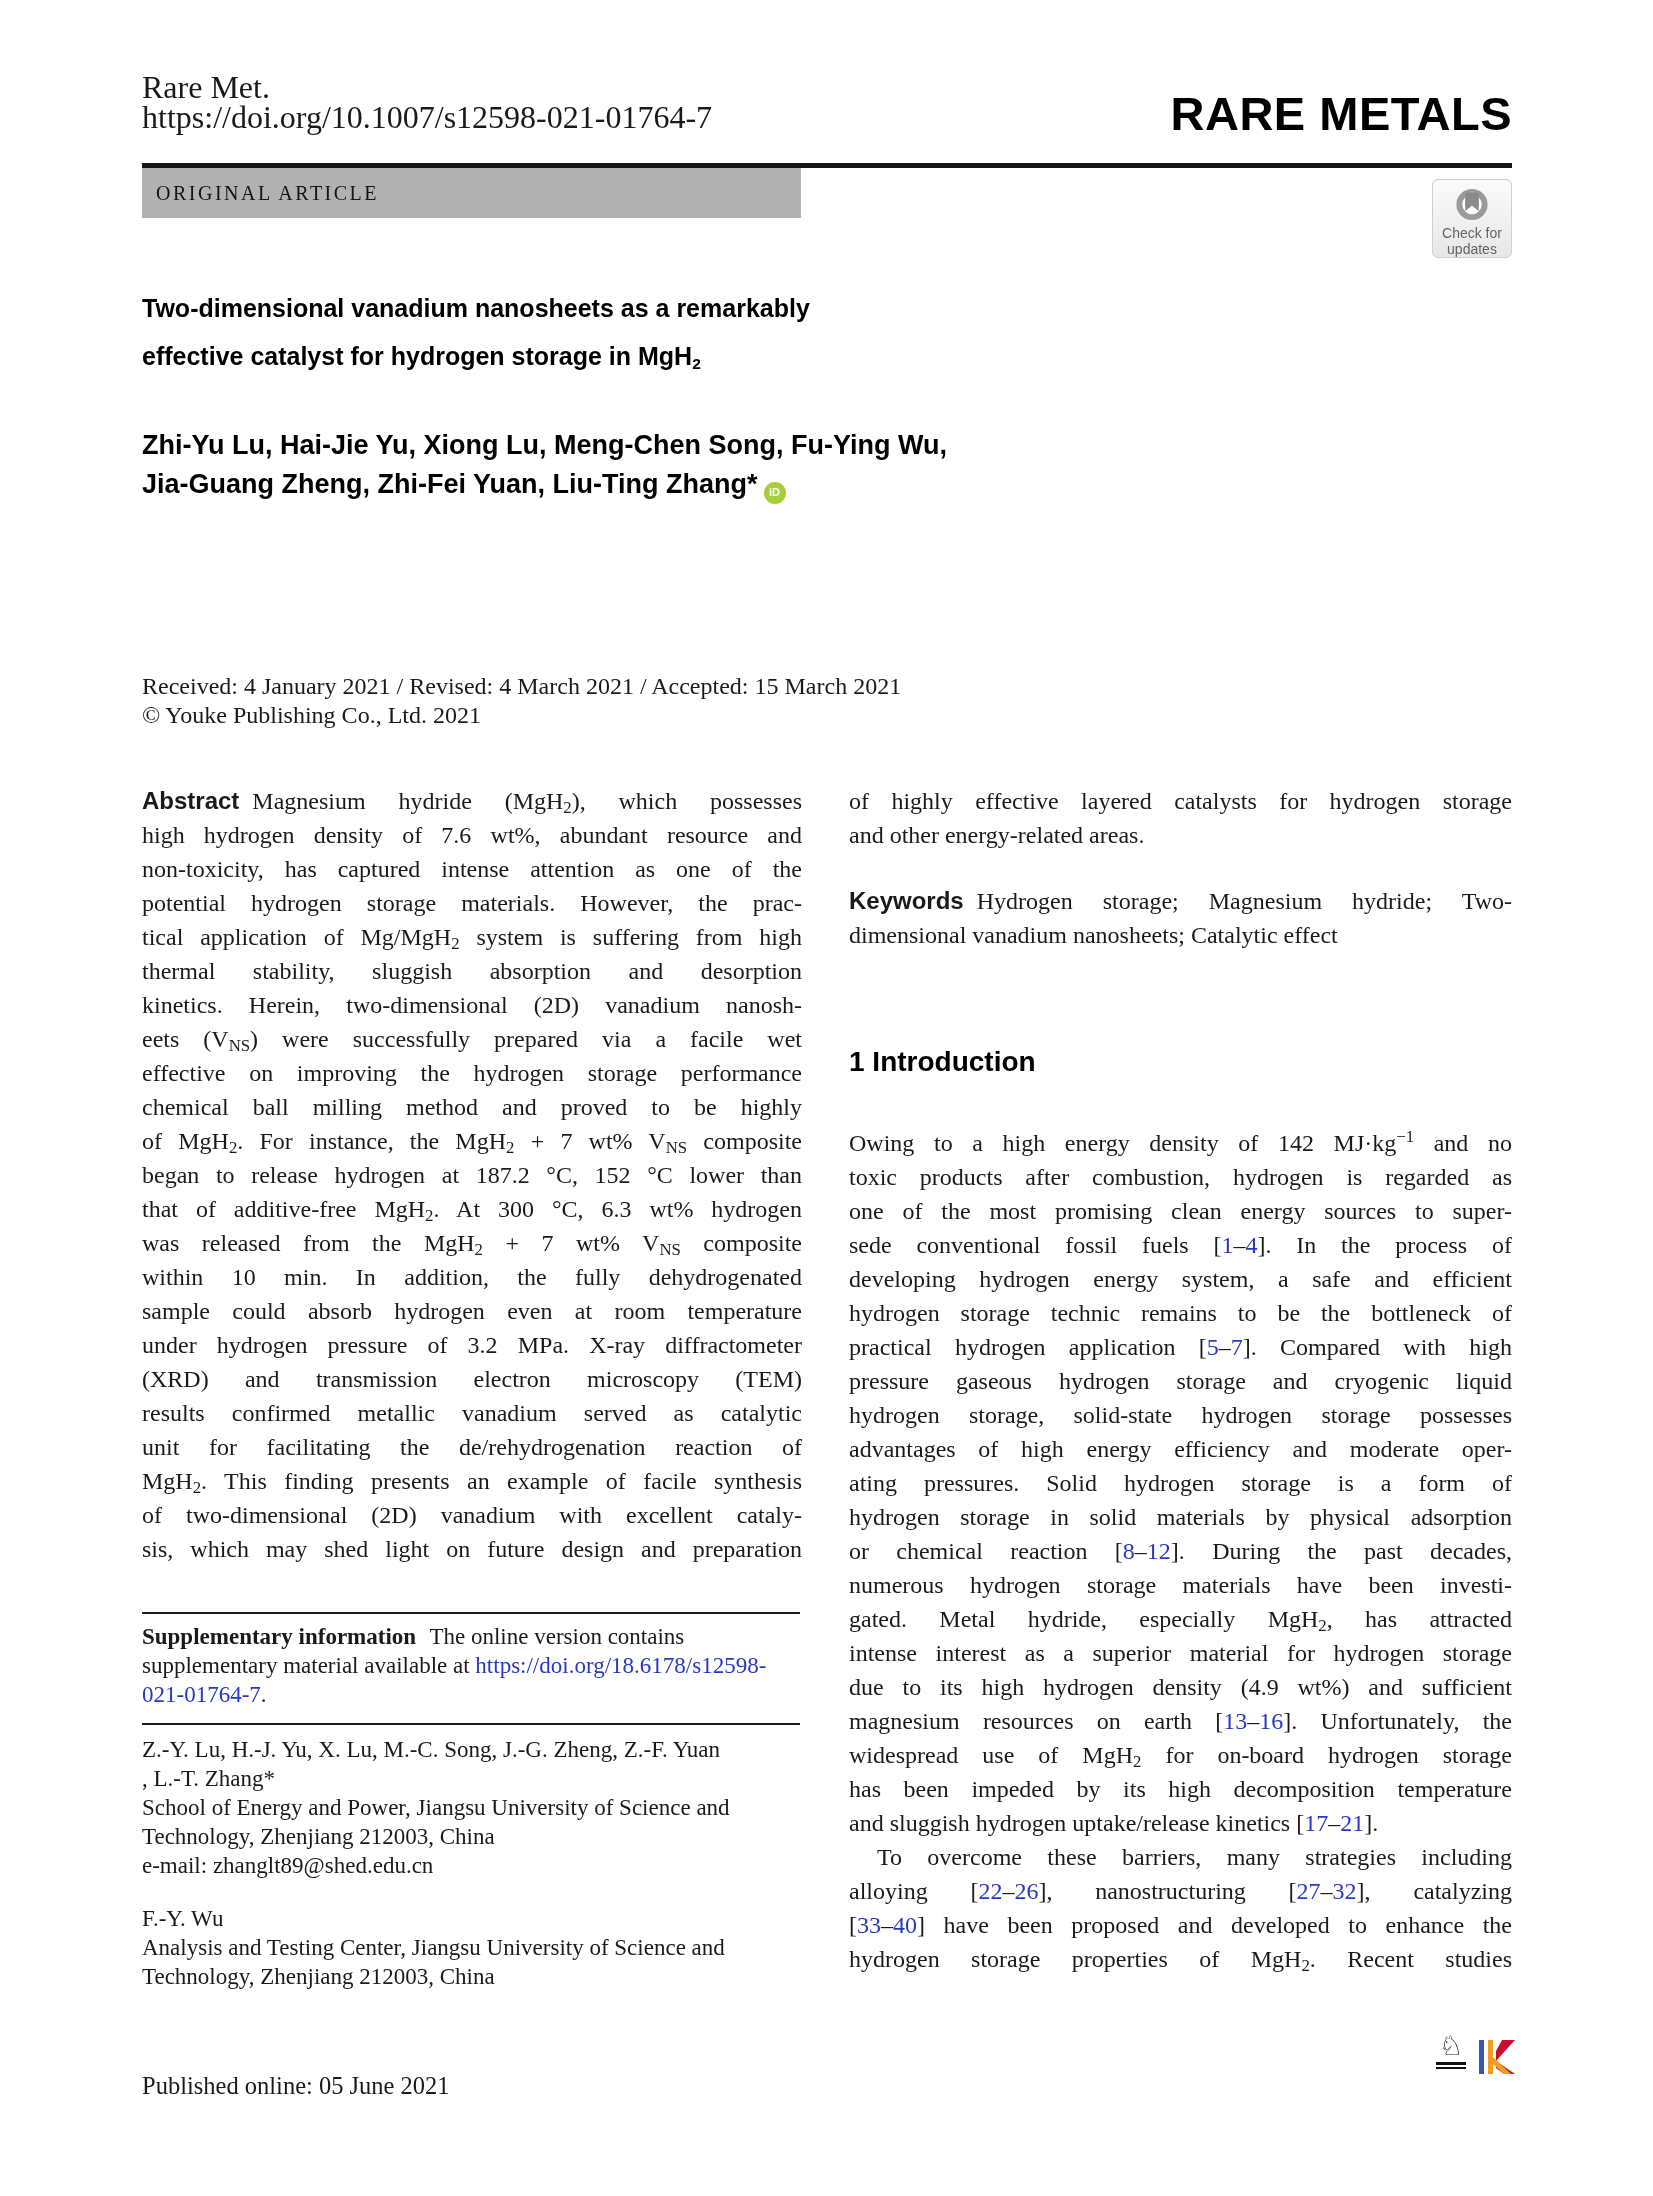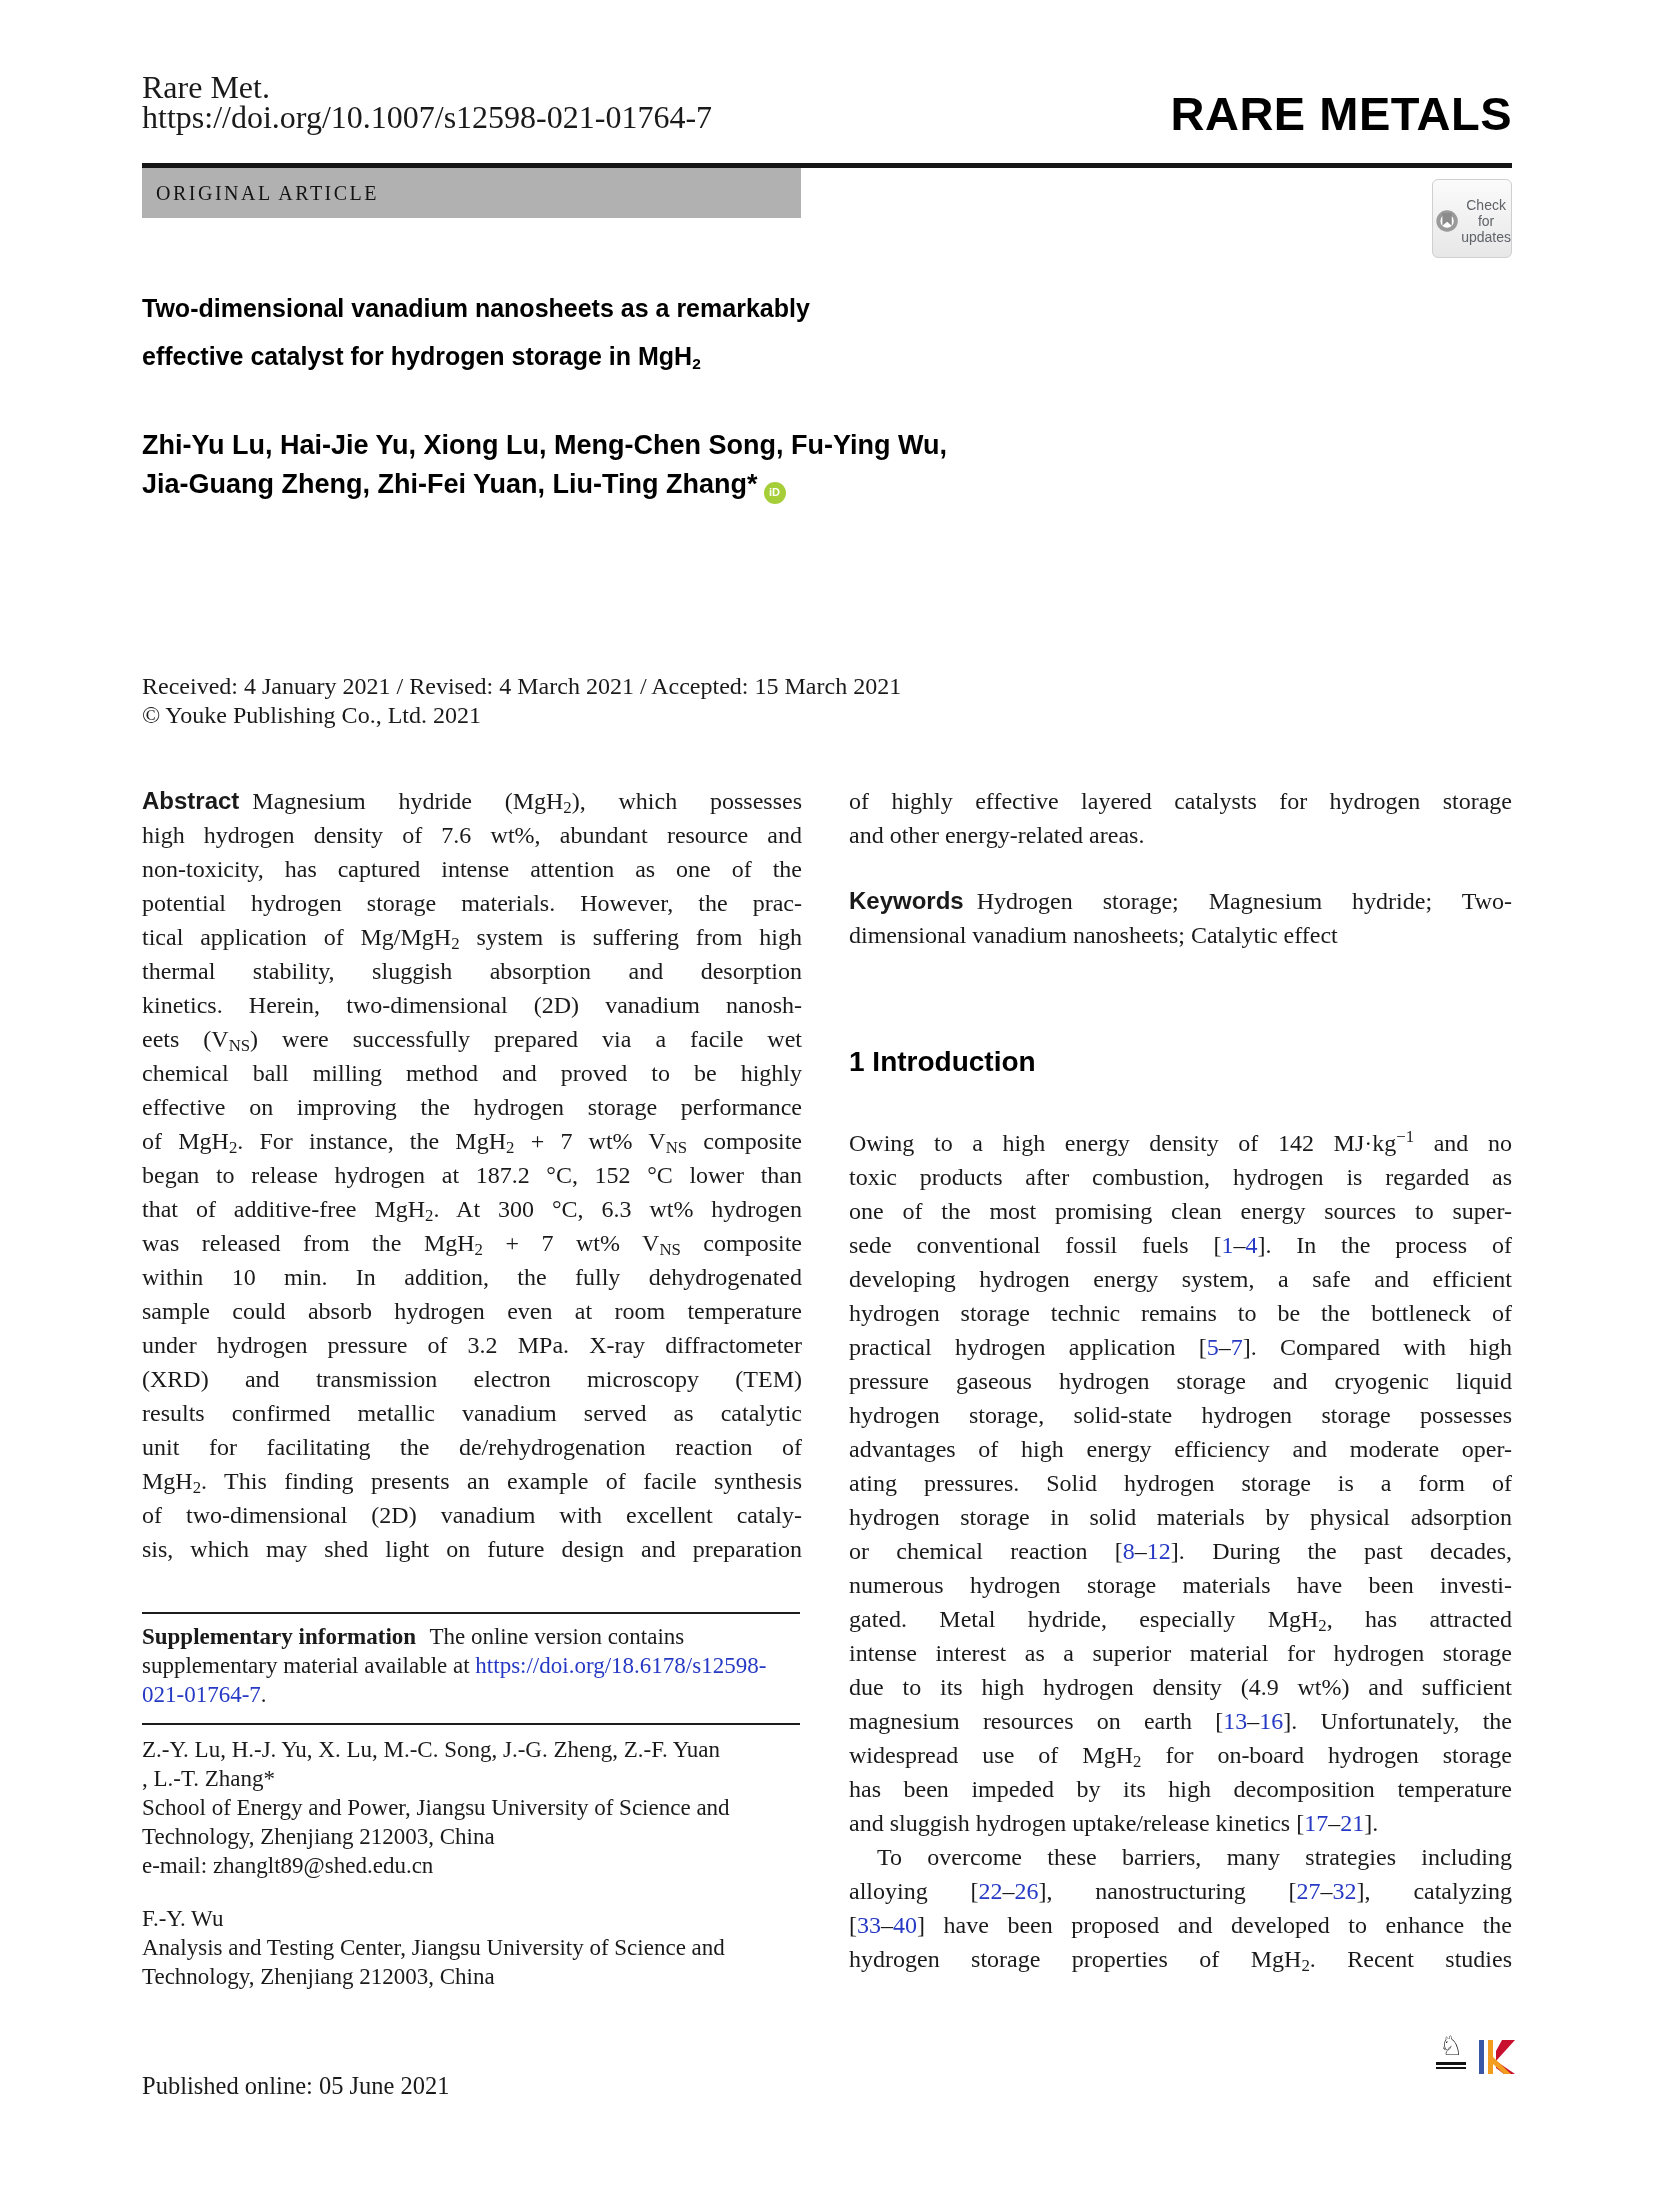--- a/index.html
+++ b/index.html
@@ -9,21 +9,21 @@
   
   #journal-block{position:absolute;left:142px;top:72px;font-size:32px;line-height:30px;}
   #brand{position:absolute;right:141px;top:86px;font-family:"Liberation Sans",sans-serif;
          font-weight:bold;font-size:47px;letter-spacing:0.5px;color:#000;}
   #top-rule{position:absolute;left:142px;top:163px;width:1370px;height:5px;background:#161616;}
   #banner{position:absolute;left:142px;top:168px;width:659px;height:50px;background:var(--banner,#b1b1b1);
           display:flex;align-items:center;padding-left:14px;box-sizing:border-box;
           font-size:20px;letter-spacing:2.5px;color:#141414;}
   
   #badge{position:absolute;left:1432px;top:179px;width:80px;height:79px;border:1px solid #cfcfcf;border-radius:6px;
-         background:linear-gradient(#fbfbfb,#e7e7e7);display:flex;flex-direction:row;align-items:center;
+         background:linear-gradient(#fbfbfb,#e7e7e7);display:flex;flex-direction:column;align-items:center;
          justify-content:flex-start;box-sizing:border-box;padding-top:4px;}
   #badge .btxt{font-family:"Liberation Sans",sans-serif;font-size:14px;line-height:16px;color:#5f6368;text-align:center;}
 
   
   #title{position:absolute;left:142px;top:284px;width:1240px;font-family:"Liberation Sans",sans-serif;
          font-weight:bold;font-size:25px;color:#000;}
   #title .line{line-height:48px;height:48px;text-align:left;}
   #title .sub{font-size:0.62em;vertical-align:-0.25em;line-height:0;}
   #authors{position:absolute;left:142px;top:426px;width:1100px;font-family:"Liberation Sans",sans-serif;
            font-weight:bold;font-size:27px;line-height:39px;color:#000;}
@@ -111,22 +111,22 @@
 
   <div id="left-col" class="col">
       <div class="line"><span class="bh">Abstract</span>Magnesium hydride (MgH<span class="sub">2</span>), which possesses</div>
       <div class="line">high hydrogen density of 7.6 wt%, abundant resource and</div>
       <div class="line">non-toxicity, has captured intense attention as one of the</div>
       <div class="line">potential hydrogen storage materials. However, the prac-</div>
       <div class="line">tical application of Mg/MgH<span class="sub">2</span> system is suffering from high</div>
       <div class="line">thermal stability, sluggish absorption and desorption</div>
       <div class="line">kinetics. Herein, two-dimensional (2D) vanadium nanosh-</div>
       <div class="line">eets (V<span class="sub">NS</span>) were successfully prepared via a facile wet</div>
+      <div class="line">effective on improving the hydrogen storage performance</div>
       <div class="line">chemical ball milling method and proved to be highly</div>
-      <div class="line">effective on improving the hydrogen storage performance</div>
       <div class="line">of MgH<span class="sub">2</span>. For instance, the MgH<span class="sub">2</span> + 7 wt% V<span class="sub">NS</span> composite</div>
       <div class="line">began to release hydrogen at 187.2 °C, 152 °C lower than</div>
       <div class="line">that of additive-free MgH<span class="sub">2</span>. At 300 °C, 6.3 wt% hydrogen</div>
       <div class="line">was released from the MgH<span class="sub">2</span> + 7 wt% V<span class="sub">NS</span> composite</div>
       <div class="line">within 10 min. In addition, the fully dehydrogenated</div>
       <div class="line">sample could absorb hydrogen even at room temperature</div>
       <div class="line">under hydrogen pressure of 3.2 MPa. X-ray diffractometer</div>
       <div class="line">(XRD) and transmission electron microscopy (TEM)</div>
       <div class="line">results confirmed metallic vanadium served as catalytic</div>
       <div class="line">unit for facilitating the de/rehydrogenation reaction of</div>

